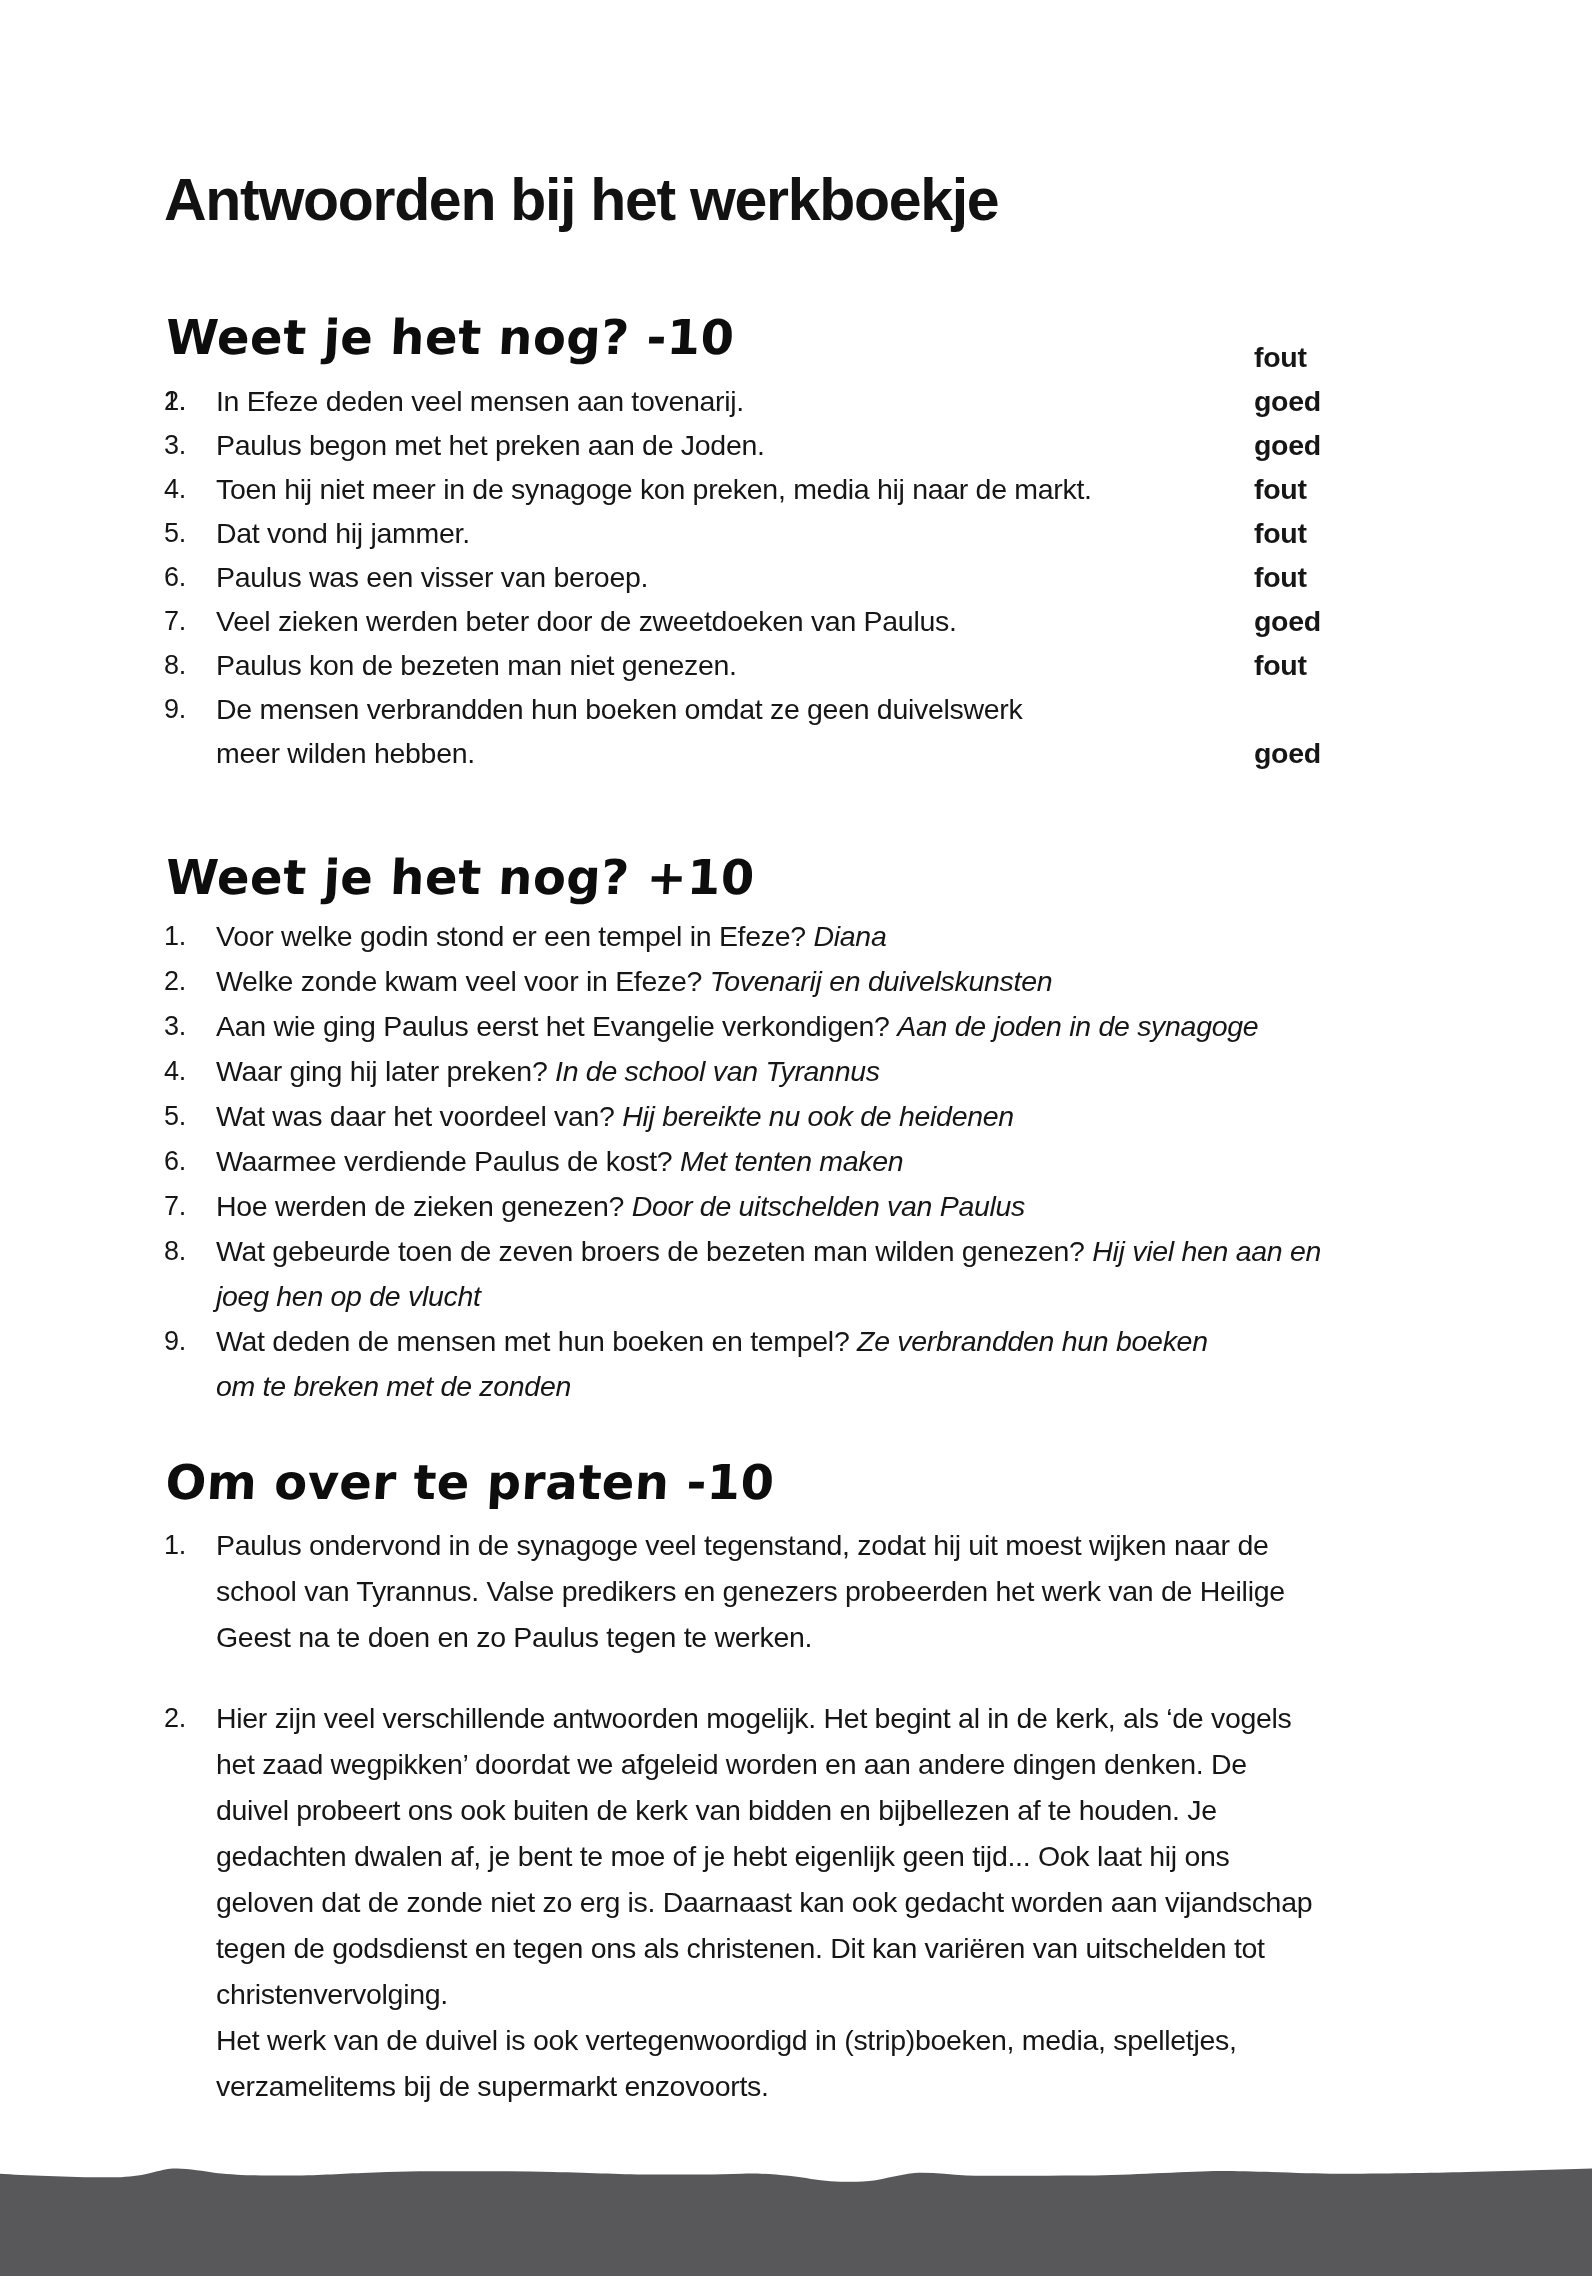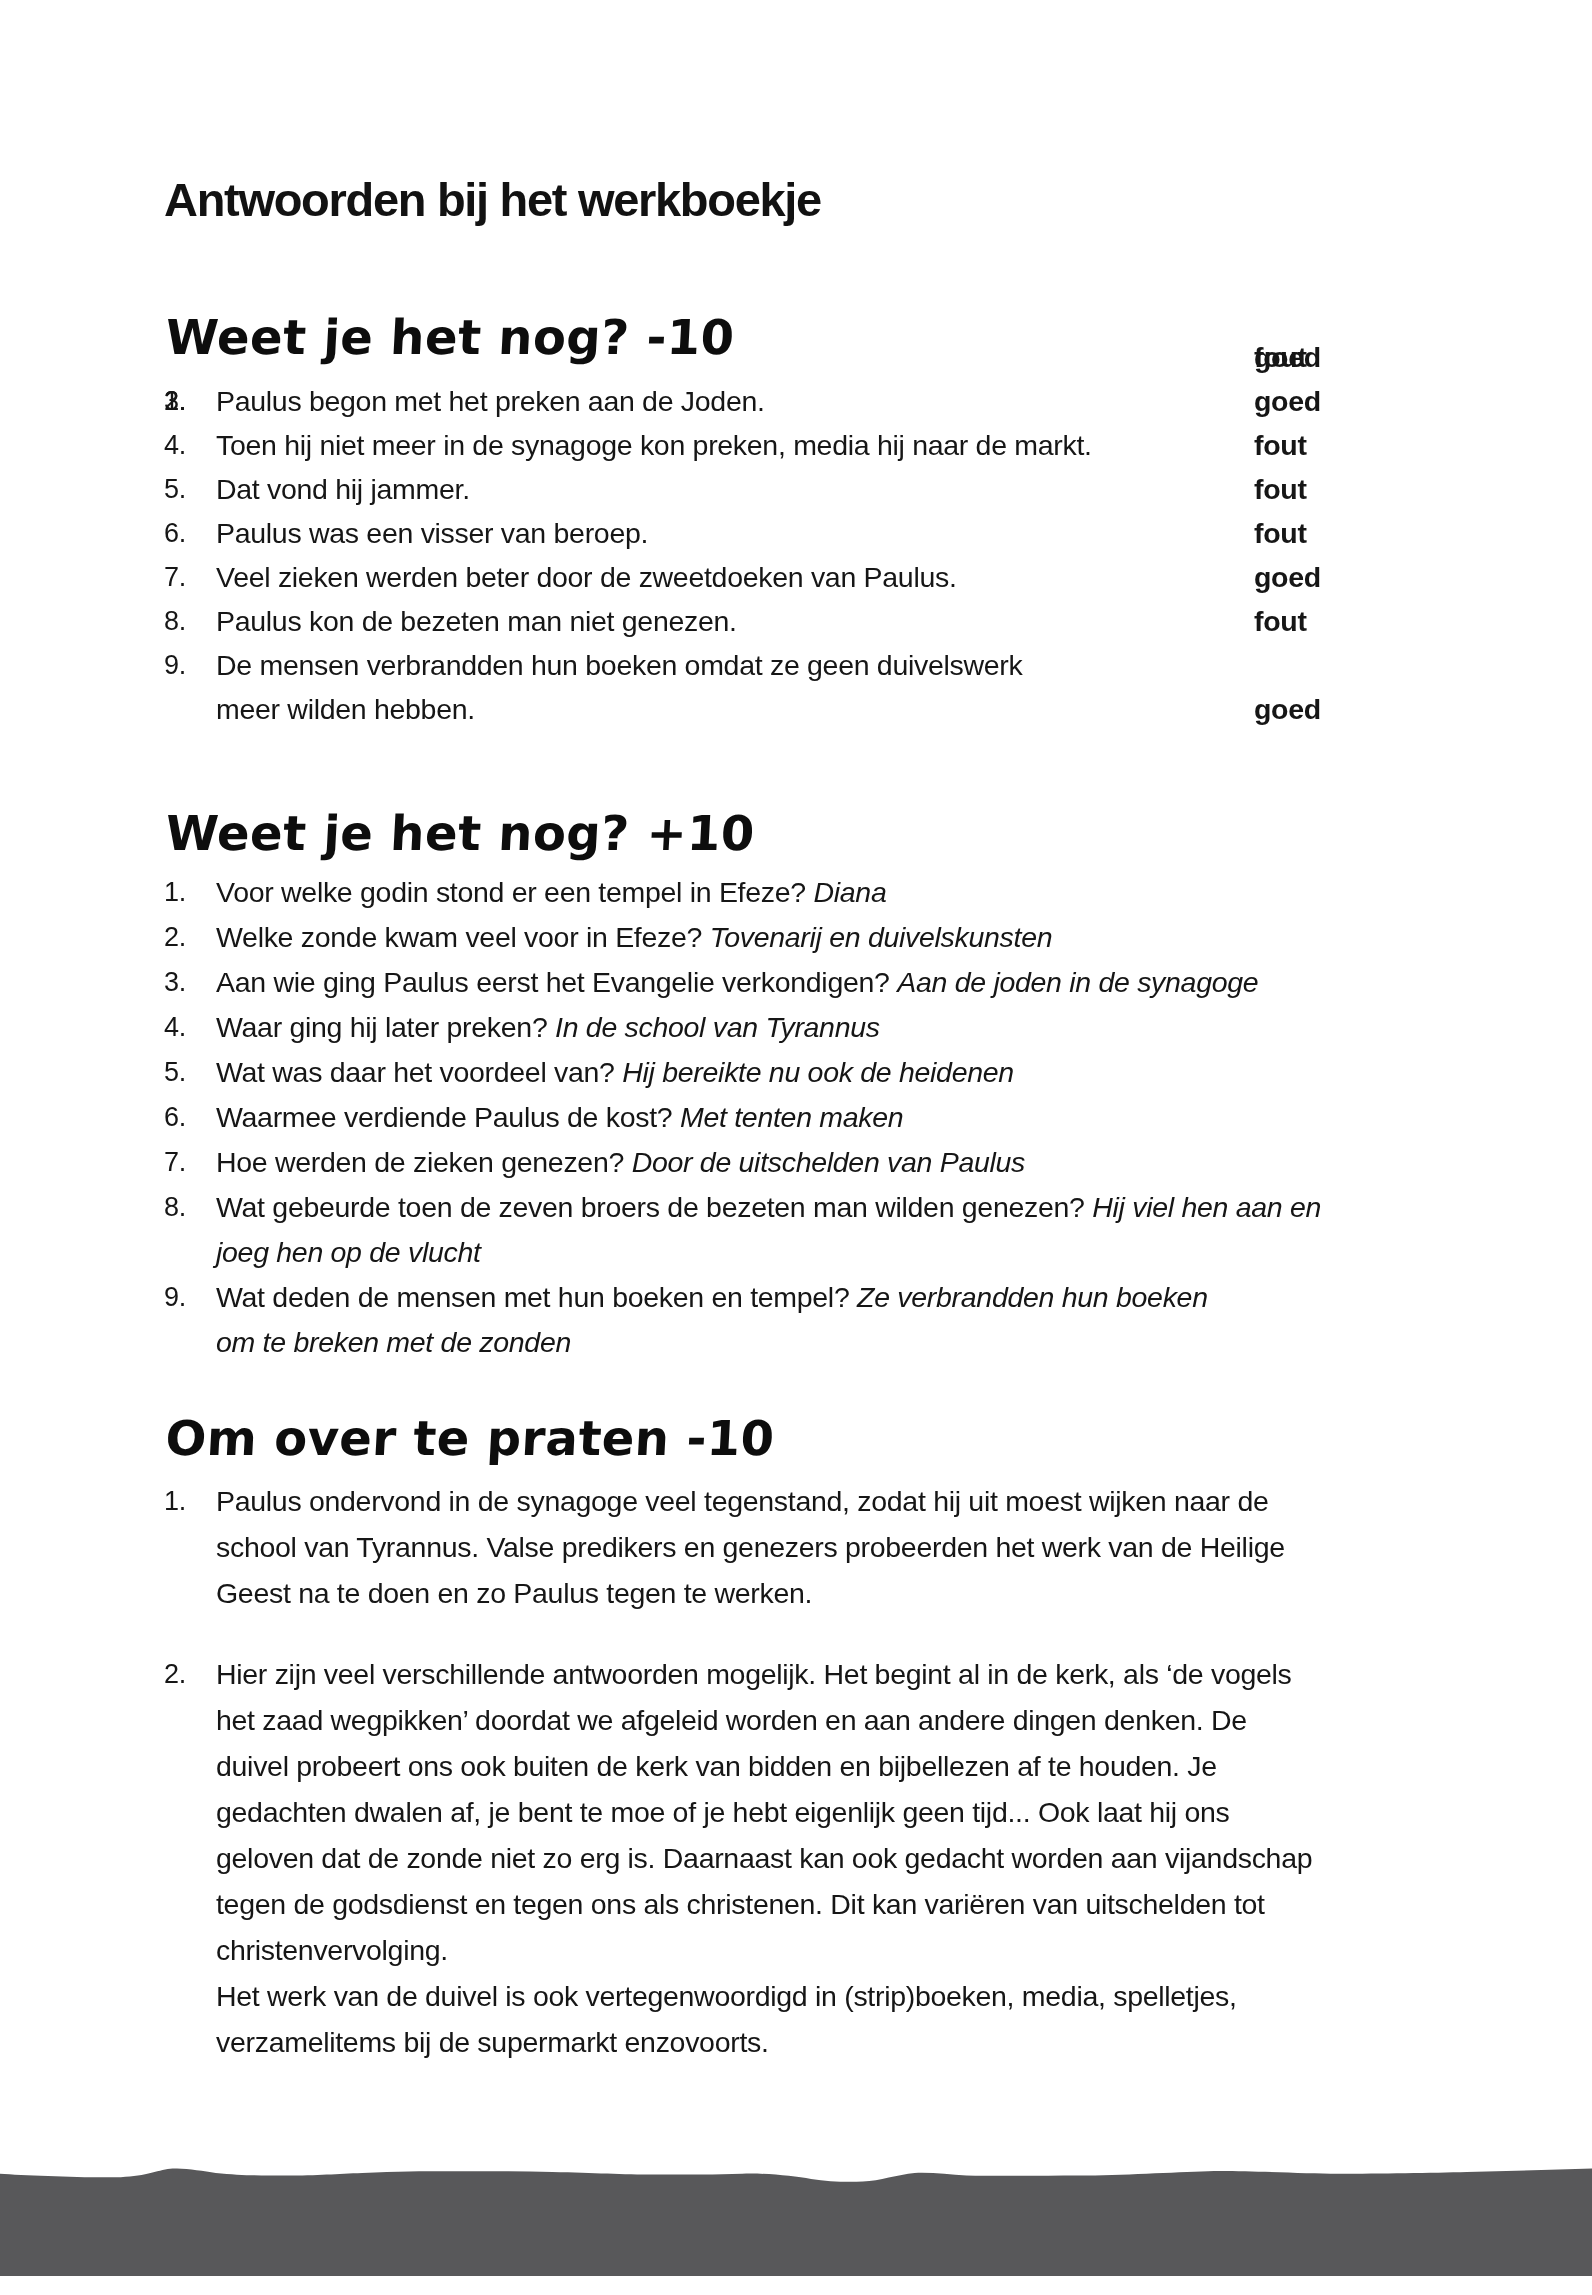--- a/index.html
+++ b/index.html
@@ -9,21 +9,21 @@
     font-family: "Liberation Sans", sans-serif;
     color: #161616;
     position: relative;
     overflow: hidden;
   }
   .page { position: relative; width: 1592px; height: 2295px; }
   .content { position: absolute; left: 164px; top: 0; width: 1161px; }
 
   .doc-title {
     margin: 169px 0 0 0;
-    font-size: 47px;
+    font-size: 59px;
     line-height: 62px;
     font-weight: bold;
     letter-spacing: -1.3px;
     color: #121212;
   }
 
   .section-heading {
     font-family: "DejaVu Sans", sans-serif;
     font-weight: bold;
     font-size: 48px;
@@ -82,20 +82,21 @@
     <h1 class="doc-title">Antwoorden bij het werkboekje</h1>
 
     <h2 class="section-heading heading-1">Weet je het nog? -10</h2>
     <ol class="qlist list-1">
       <li>
         <span class="num">1.</span>
         <span class="verdict">fout</span>
       </li>
       <li>
         <span class="num">2.</span>
+        <span class="text">In Efeze deden veel mensen aan tovenarij.</span>
         <span class="verdict">goed</span>
       </li>
       <li>
         <span class="num">3.</span>
         <span class="text">Paulus begon met het preken aan de Joden.</span>
         <span class="verdict">goed</span>
       </li>
       <li>
         <span class="num">4.</span>
         <span class="text">Toen hij niet meer in de synagoge kon preken, media hij naar de markt.</span>

